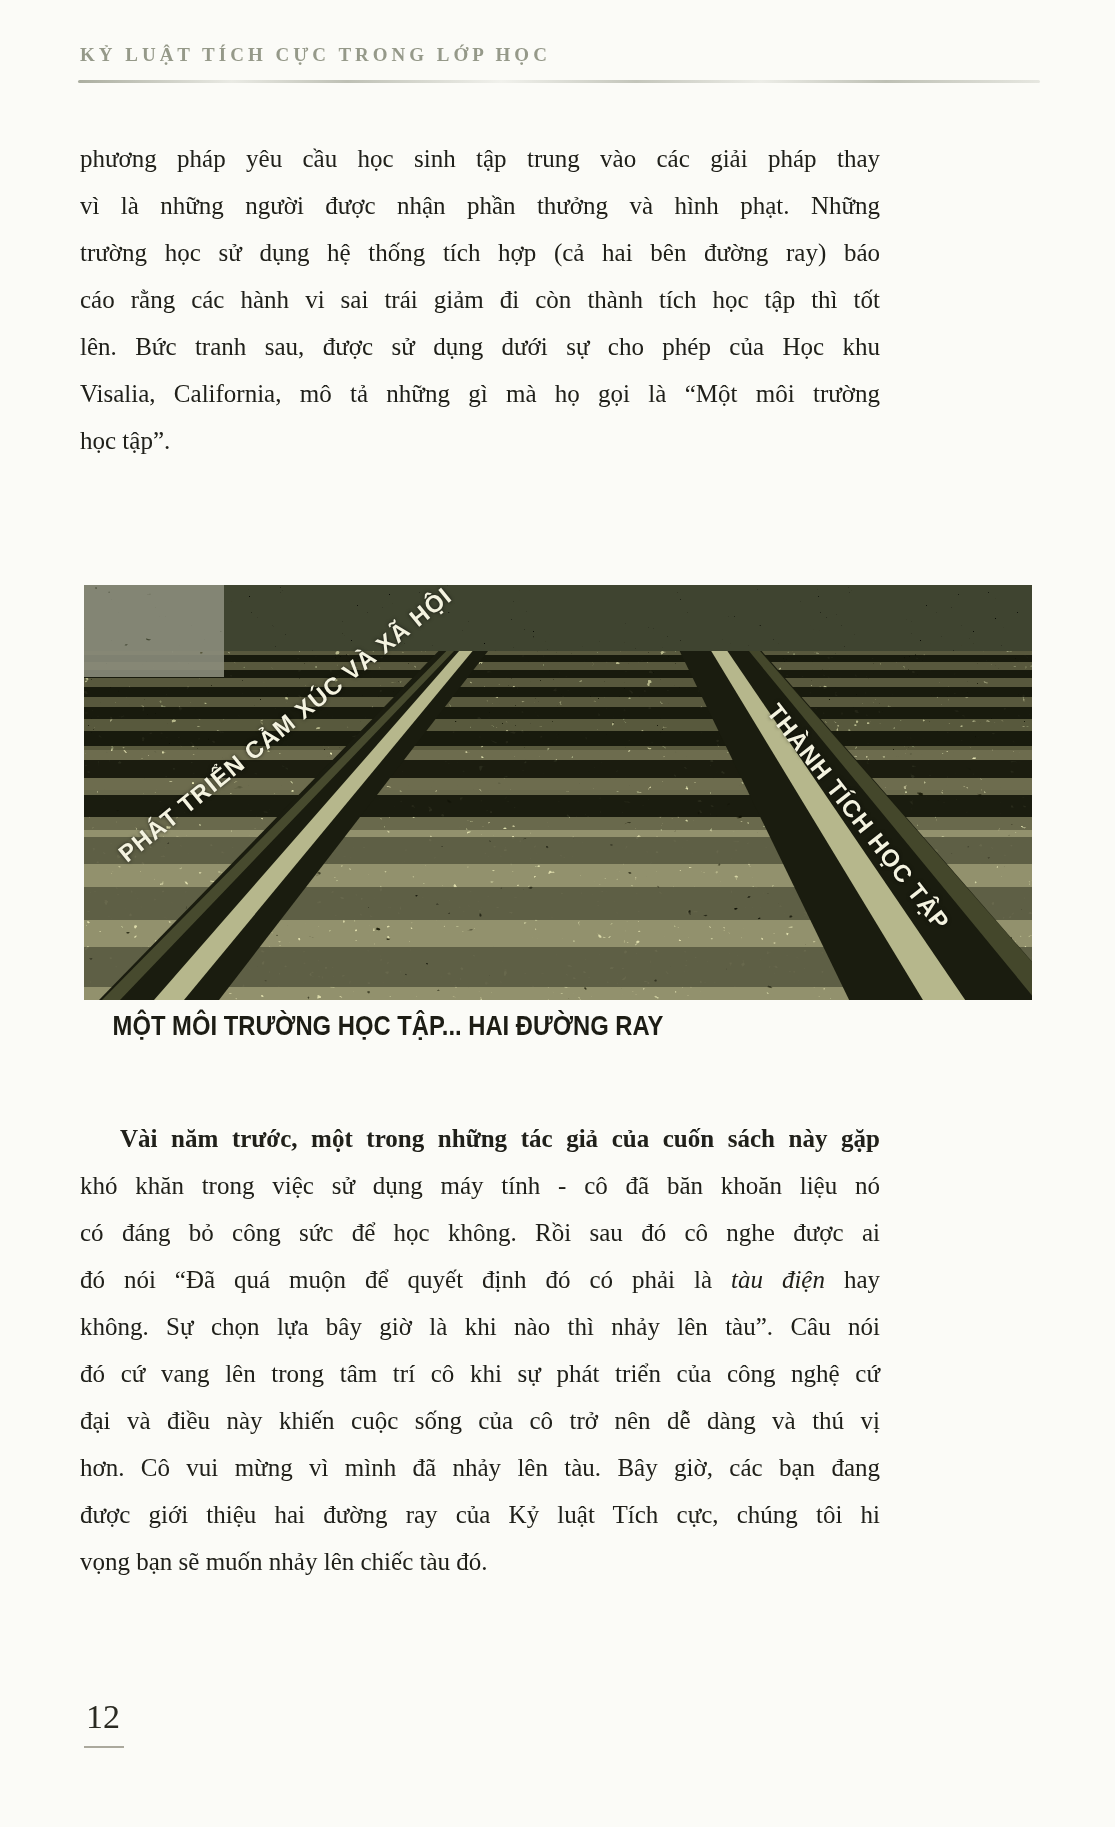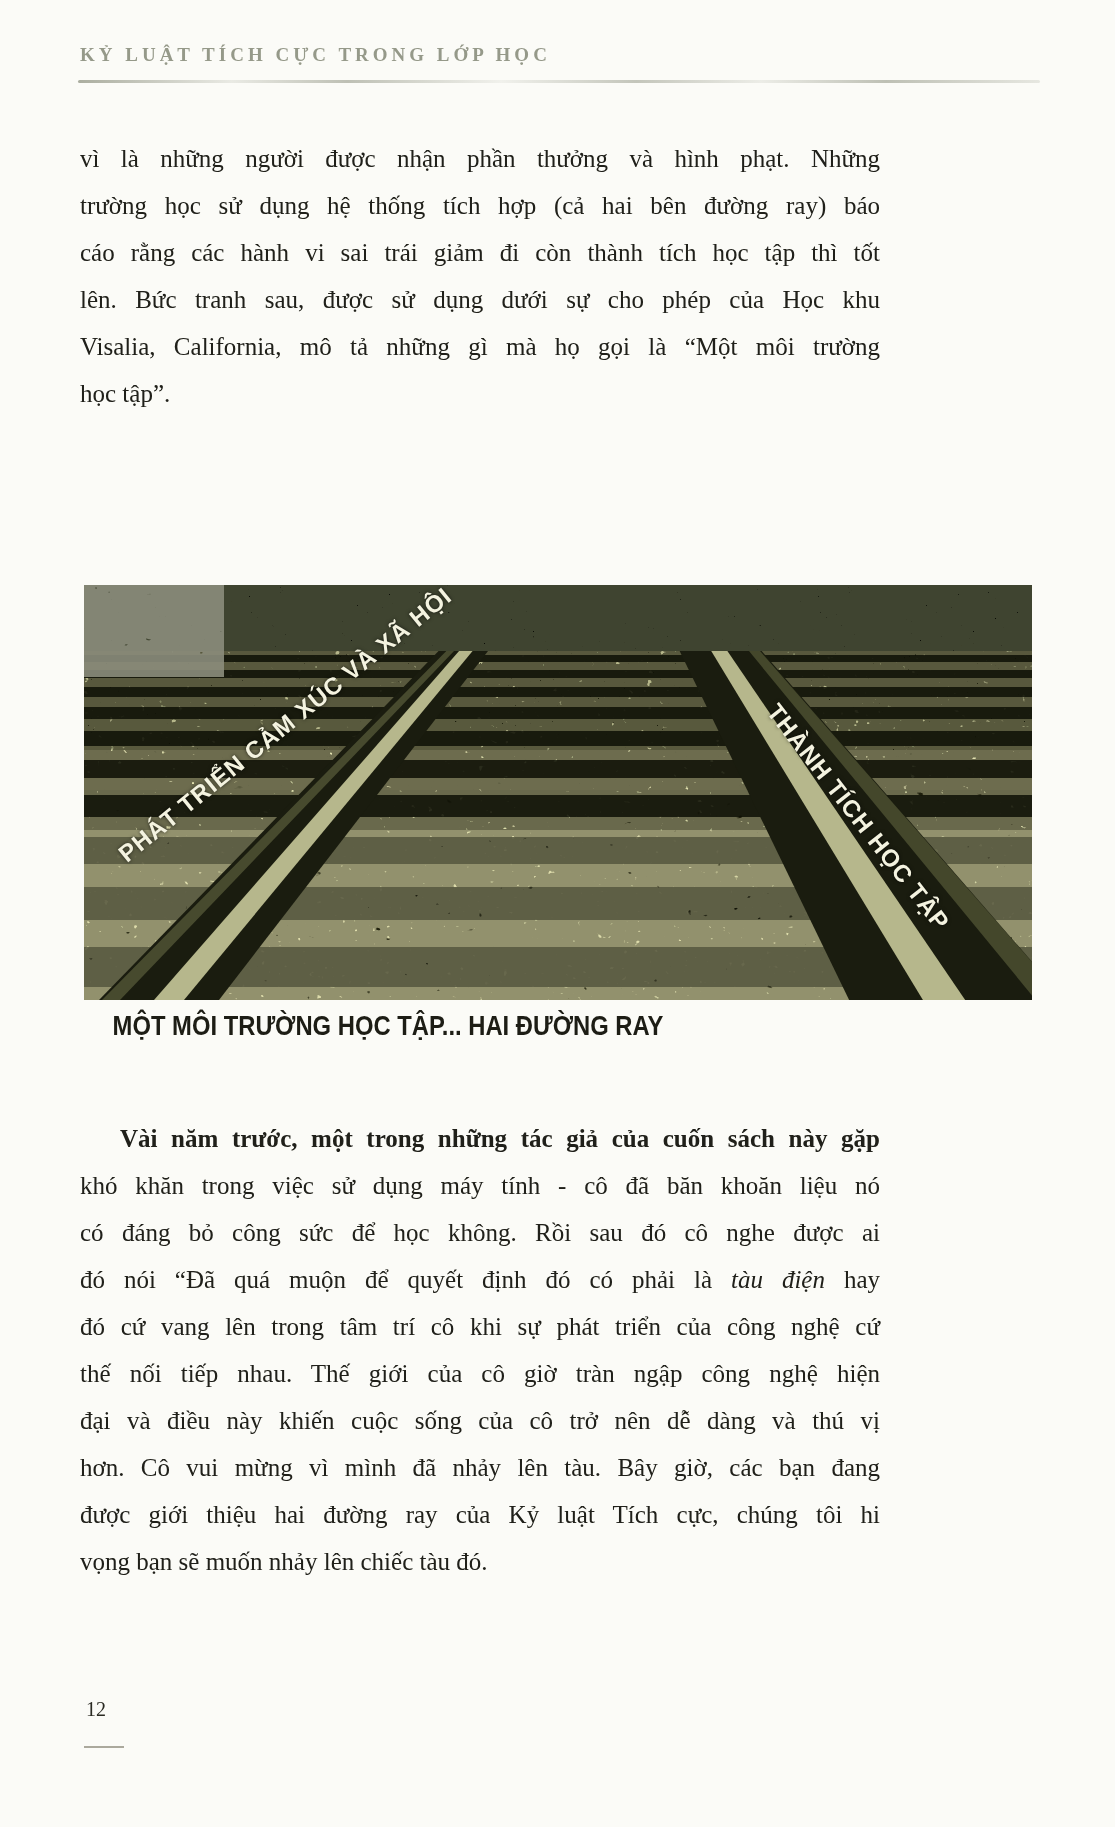--- a/index.html
+++ b/index.html
@@ -61,36 +61,37 @@
   }
   .caption span {
     display:inline-block; transform:scaleX(.85); transform-origin:center;
     font-family:"Liberation Sans", sans-serif; font-weight:700;
     font-size:28px; color:#1d1d15; letter-spacing:0;
   }
 
   
   .page-number {
     position:absolute; left:86px; top:1698px;
-    font-size:20px; color:#2a2a22;
+    font-size:34px; color:#2a2a22;
   }
   .page-number-rule {
     position:absolute; left:84px; top:1746px; width:40px; height:2px;
     background:#aba99d;
   }
 </style>
 </head>
 <body>
 
 <div class="page">
 
   <div class="header-title">KỶ LUẬT TÍCH CỰC TRONG LỚP HỌC</div>
   <div class="header-rule"></div>
 
   <div class="para" id="paragraph1">
+      <div class="tline">phương pháp yêu cầu học sinh tập trung vào các giải pháp thay</div>
       <div class="tline">vì là những người được nhận phần thưởng và hình phạt. Những</div>
       <div class="tline">trường học sử dụng hệ thống tích hợp (cả hai bên đường ray) báo</div>
       <div class="tline">cáo rằng các hành vi sai trái giảm đi còn thành tích học tập thì tốt</div>
       <div class="tline">lên. Bức tranh sau, được sử dụng dưới sự cho phép của Học khu</div>
       <div class="tline">Visalia, California, mô tả những gì mà họ gọi là “Một môi trường</div>
       <div class="tline last">học tập”.</div>
     </div>
 
   <div class="photo">
     <svg viewBox="0 0 948 415" preserveAspectRatio="none">
@@ -156,22 +157,22 @@
 
   <div class="caption">
     <span>MỘT MÔI TRƯỜNG HỌC TẬP... HAI ĐƯỜNG RAY</span>
   </div>
 
   <div class="para" id="paragraph2">
       <div class="tline">Vài năm trước, một trong những tác giả của cuốn sách này gặp</div>
       <div class="tline">khó khăn trong việc sử dụng máy tính - cô đã băn khoăn liệu nó</div>
       <div class="tline">có đáng bỏ công sức để học không. Rồi sau đó cô nghe được ai</div>
       <div class="tline"><span>đó nói “Đã quá muộn để quyết định đó có phải là </span><i>tàu điện</i><span> hay</span></div>
+      <div class="tline">không. Sự chọn lựa bây giờ là khi nào thì nhảy lên tàu”. Câu nói</div>
       <div class="tline">đó cứ vang lên trong tâm trí cô khi sự phát triển của công nghệ cứ</div>
-      <div class="tline">thế nối tiếp nhau. Thế giới của cô giờ tràn ngập công nghệ hiện</div>
       <div class="tline">đại và điều này khiến cuộc sống của cô trở nên dễ dàng và thú vị</div>
       <div class="tline">hơn. Cô vui mừng vì mình đã nhảy lên tàu. Bây giờ, các bạn đang</div>
       <div class="tline">được giới thiệu hai đường ray của Kỷ luật Tích cực, chúng tôi hi</div>
       <div class="tline last">vọng bạn sẽ muốn nhảy lên chiếc tàu đó.</div>
     </div>
 
   <div class="page-number">12</div>
   <div class="page-number-rule"></div>
 
 </div>

